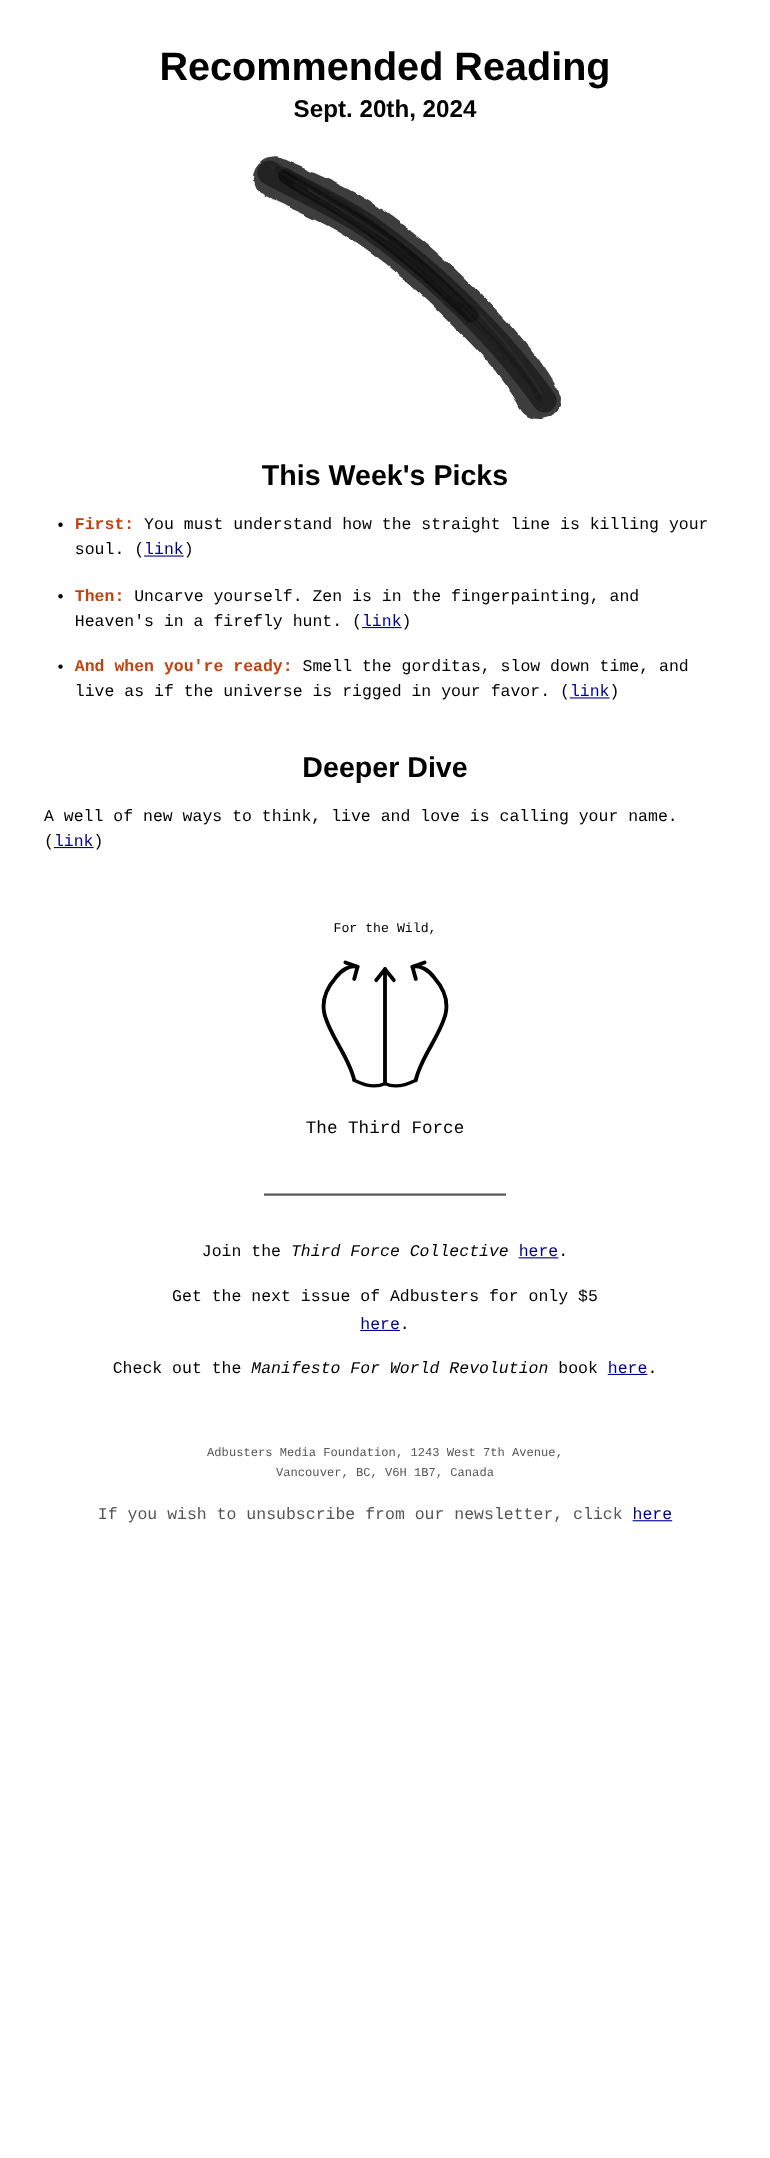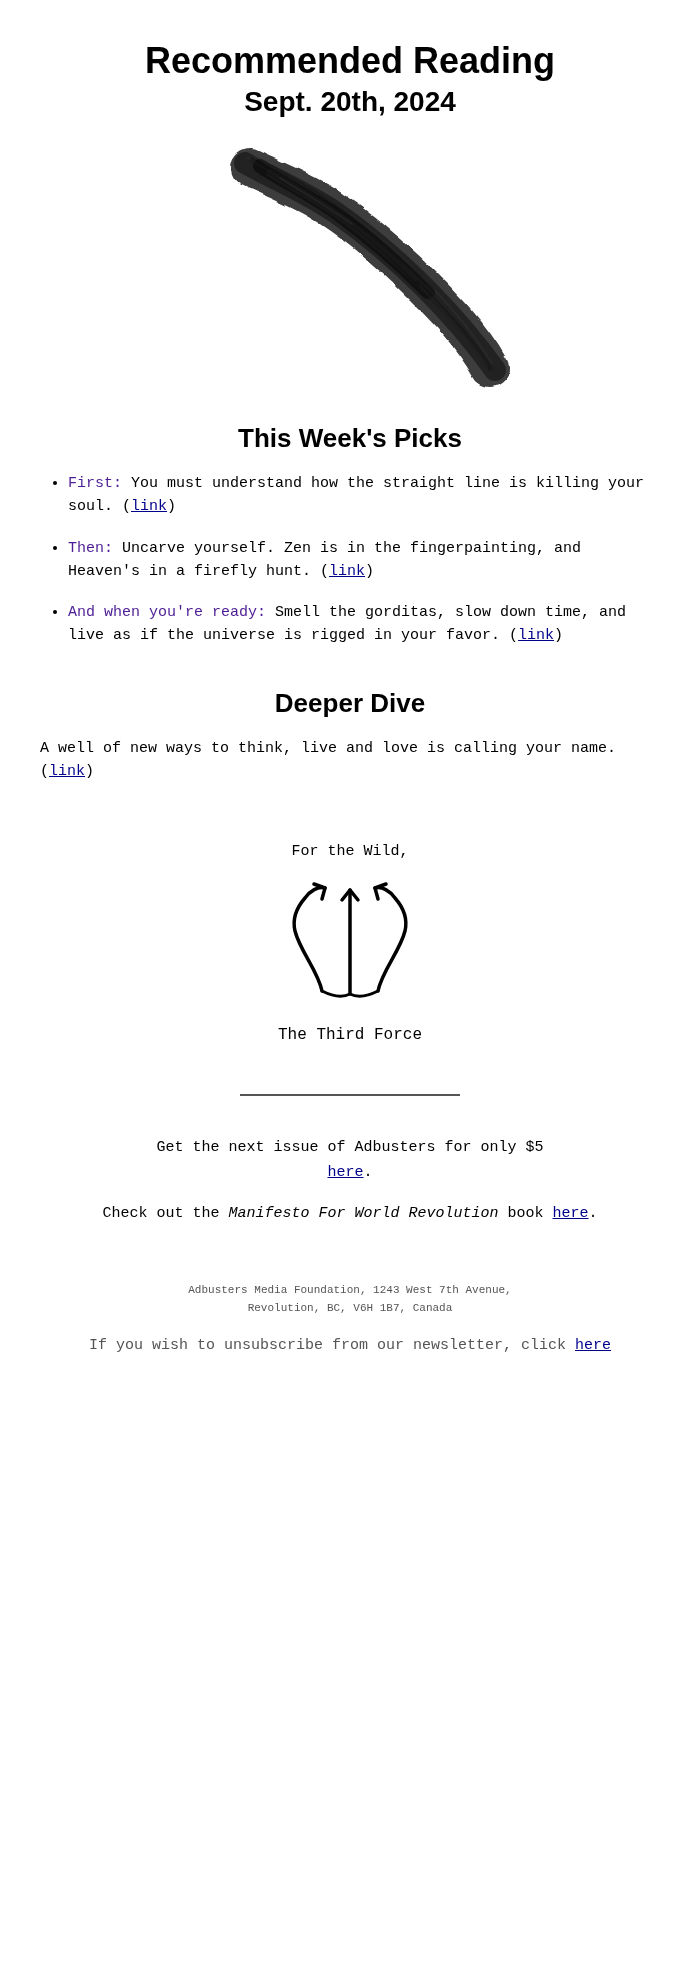--- a/index.html
+++ b/index.html
@@ -27,21 +27,21 @@
 
     .main-title {
       font-size: 36px;
       font-weight: 900;
       font-family: Arial, sans-serif;
       letter-spacing: 0px;
       margin-bottom: 4px;
     }
 
     .subtitle-date {
-      font-size: 28px;
+      font-size: 22px;
       font-weight: 700;
       font-family: Arial, sans-serif;
     }
 
     .brush-stroke-container {
       text-align: center;
       padding: 10px 0 20px 0;
     }
 
     .brush-stroke-svg {
@@ -67,22 +67,22 @@
       padding-left: 28px;
       line-height: 1.55;
     }
 
     .picks-list li {
       font-size: 15px;
       margin-bottom: 18px;
     }
 
     .label-red {
-      color: #4c1d95;
-      font-weight: 400;
+      color: #c2410c;
+      font-weight: 700;
     }
 
     .link-text {
       color: #00008b;
       text-decoration: underline;
       cursor: pointer;
     }
 
     .deeper-dive-section {
       padding: 10px 10px 20px 10px;
@@ -93,21 +93,21 @@
       line-height: 1.55;
       margin-bottom: 20px;
     }
 
     .for-the-wild-section {
       text-align: center;
       padding: 20px 0 10px 0;
     }
 
     .for-the-wild-text {
-      font-size: 15px;
+      font-size: 12px;
       margin-bottom: 16px;
     }
 
     .third-force-logo-svg {
       width: 160px;
       height: 140px;
       margin: 0 auto 10px auto;
       display: block;
     }
 
@@ -236,30 +236,33 @@
 
     <div class="third-force-label">The Third Force</div>
   </div>
 
   <div class="divider-section">
     <div class="divider-line"></div>
   </div>
 
   <div class="footer-links-section">
     <p>
+      Join the <span class="italic-title">Third Force Collective</span> <a class="link-text" href="#">here</a>.
+    </p>
+    <p>
       Get the next issue of Adbusters for only $5<br>
       <a class="link-text" href="#">here</a>.
     </p>
     <p>
       Check out the <span class="italic-title">Manifesto For World Revolution</span> book <a class="link-text" href="#">here</a>.
     </p>
   </div>
 
   <div class="address-section">
     <div>Adbusters Media Foundation, 1243 West 7th Avenue,</div>
-    <div>Revolution, BC, V6H 1B7, Canada</div>
+    <div>Vancouver, BC, V6H 1B7, Canada</div>
   </div>
 
   <div class="unsubscribe-section">
     <span>If you wish to unsubscribe from our newsletter, click </span><a class="link-text" href="#">here</a>
   </div>
 
 </div>
 
 </body></html>

